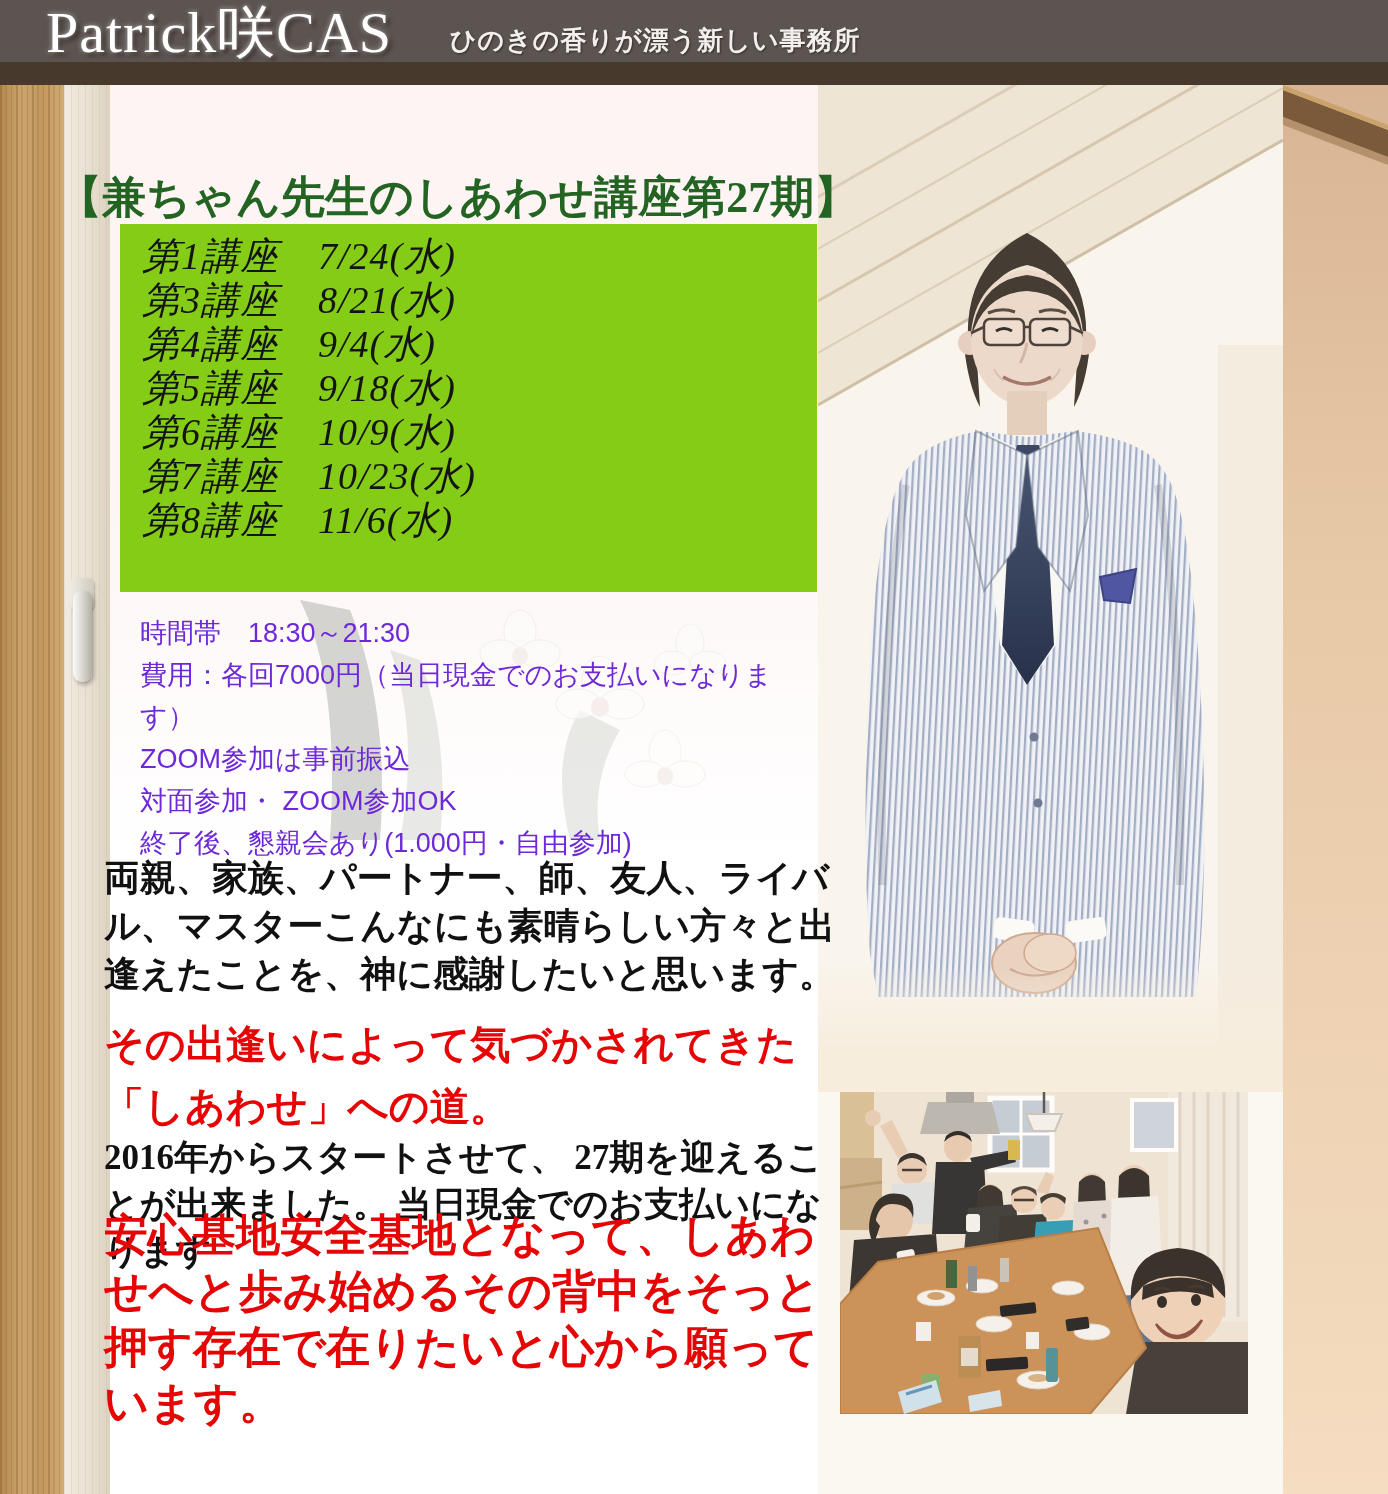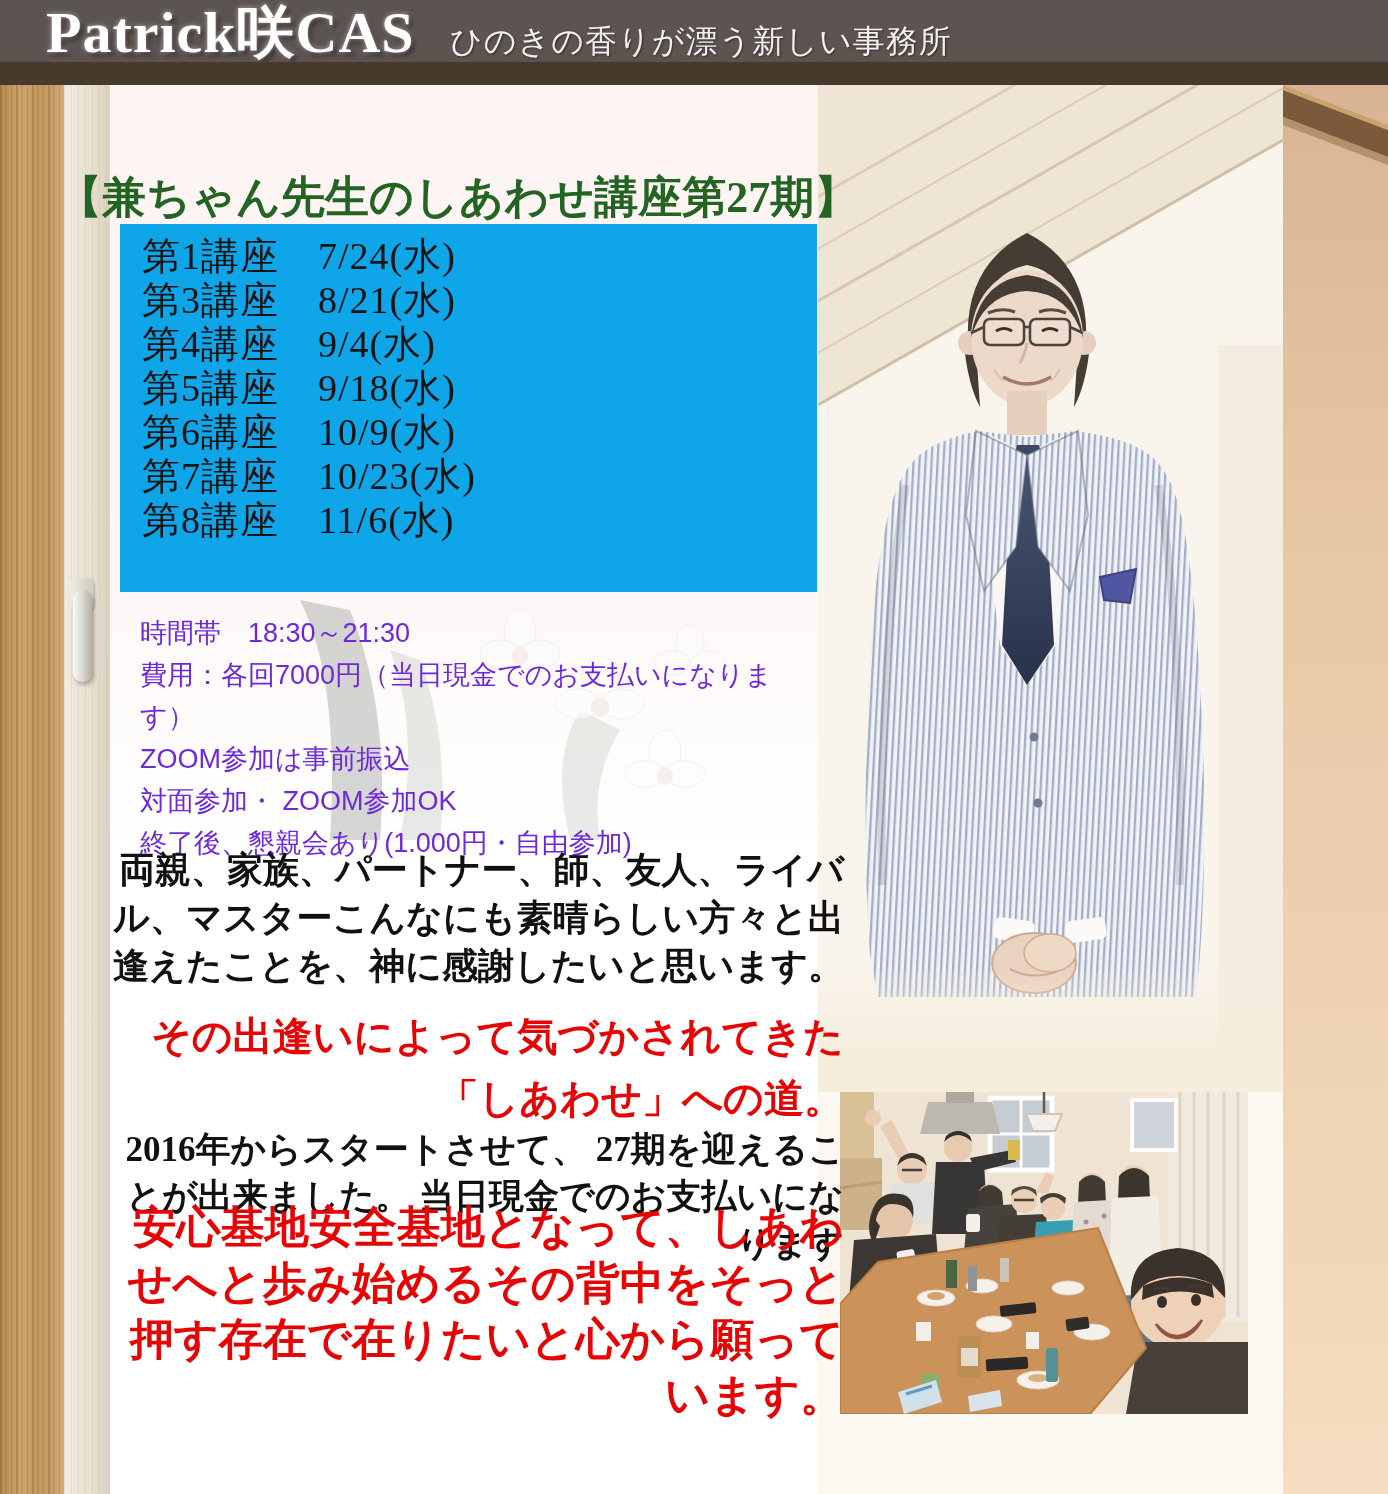--- a/index.html
+++ b/index.html
@@ -7,27 +7,27 @@
     position:relative;width:1388px;height:1494px;overflow:hidden;
     font-family:"Liberation Serif","DejaVu Serif",serif;background:#ffffff;
   }
   
   .site-header{
     position:absolute;left:0;top:0;width:1388px;height:62px;
     background:var(--header-bg,#5c5451);z-index:30;
   }
   .site-title{
     position:absolute;left:46px;top:0px;height:62px;line-height:66px;
-    font-size:58px;color:#ffffff;font-weight:700;letter-spacing:1px;
+    font-size:58px;color:#ffffff;font-weight:400;letter-spacing:1px;
     text-shadow:0 0 5px rgba(255,255,255,.55),3px 3px 4px rgba(35,25,20,.85);
     white-space:nowrap;
   }
   .site-subtitle{
-    position:absolute;left:450px;top:20px;font-size:32px;line-height:42px;
-    color:#f2efec;font-weight:400;letter-spacing:1px;white-space:nowrap;
+    position:absolute;left:450px;top:20px;font-size:26px;line-height:42px;
+    color:#f2efec;font-weight:700;letter-spacing:1px;white-space:nowrap;
     text-shadow:1px 1px 2px rgba(30,20,15,.6);
   }
   .header-underline{
     position:absolute;left:0;top:62px;width:1388px;height:23px;
     background:var(--header-strip,#47392b);z-index:30;
   }
   
   .wood-strip{
     position:absolute;left:0;top:85px;width:64px;height:1409px;z-index:5;
     background:
@@ -60,38 +60,39 @@
     position:absolute;left:110px;top:85px;width:708px;height:1409px;z-index:10;
     background:linear-gradient(180deg,#fdf4f3 0%,#fdf6f5 30%,#ffffff 55%,#ffffff 100%);
   }
   .green-title{
     position:absolute;left:58px;top:168px;width:810px;z-index:15;
     font-size:44px;font-weight:700;color:var(--accent-green,#236423);
     white-space:nowrap;letter-spacing:0px;
   }
   .course-box{
     position:absolute;left:120px;top:224px;width:697px;height:368px;z-index:12;
-    background:#0ea5e9;
+    background:#84cc16;
+    font-style:italic;
   }
   .course-line{
     position:relative;margin-left:22px;font-size:38px;line-height:44px;
     color:#141414;letter-spacing:1px;white-space:nowrap;
   }
   .course-box .pad{height:10px;}
   .orchid{
     position:absolute;left:270px;top:590px;width:560px;height:260px;z-index:11;opacity:.85;
   }
   .details-block{
     position:absolute;left:140px;top:612px;width:660px;z-index:13;
     font-family:"Liberation Sans","DejaVu Sans",sans-serif;
     font-size:27px;line-height:42px;color:#6d28d9;font-weight:500;
   }
   .para{
-    position:absolute;left:104px;width:740px;text-align:right;z-index:13;
-    font-weight:700;color:var(--text-black,#111111);
+    position:absolute;left:104px;width:740px;text-align:left;z-index:13;
+    font-weight:700;color:var(--text-black,#111111);margin-top:8px;
   }
   .para.p1{top:846px;font-size:36px;line-height:48px;}
   .para.red-heading{top:1006px;font-size:40px;line-height:62px;color:var(--accent-red,#e60505);}
   .para.p2{top:1126px;font-size:35px;line-height:47px;}
   .para.red-para{top:1200px;font-size:44px;line-height:56px;color:var(--accent-red,#e60505);}
   
   .portrait-photo{
     position:absolute;left:818px;top:85px;width:465px;height:1007px;z-index:8;
   }
   .right-wall{

